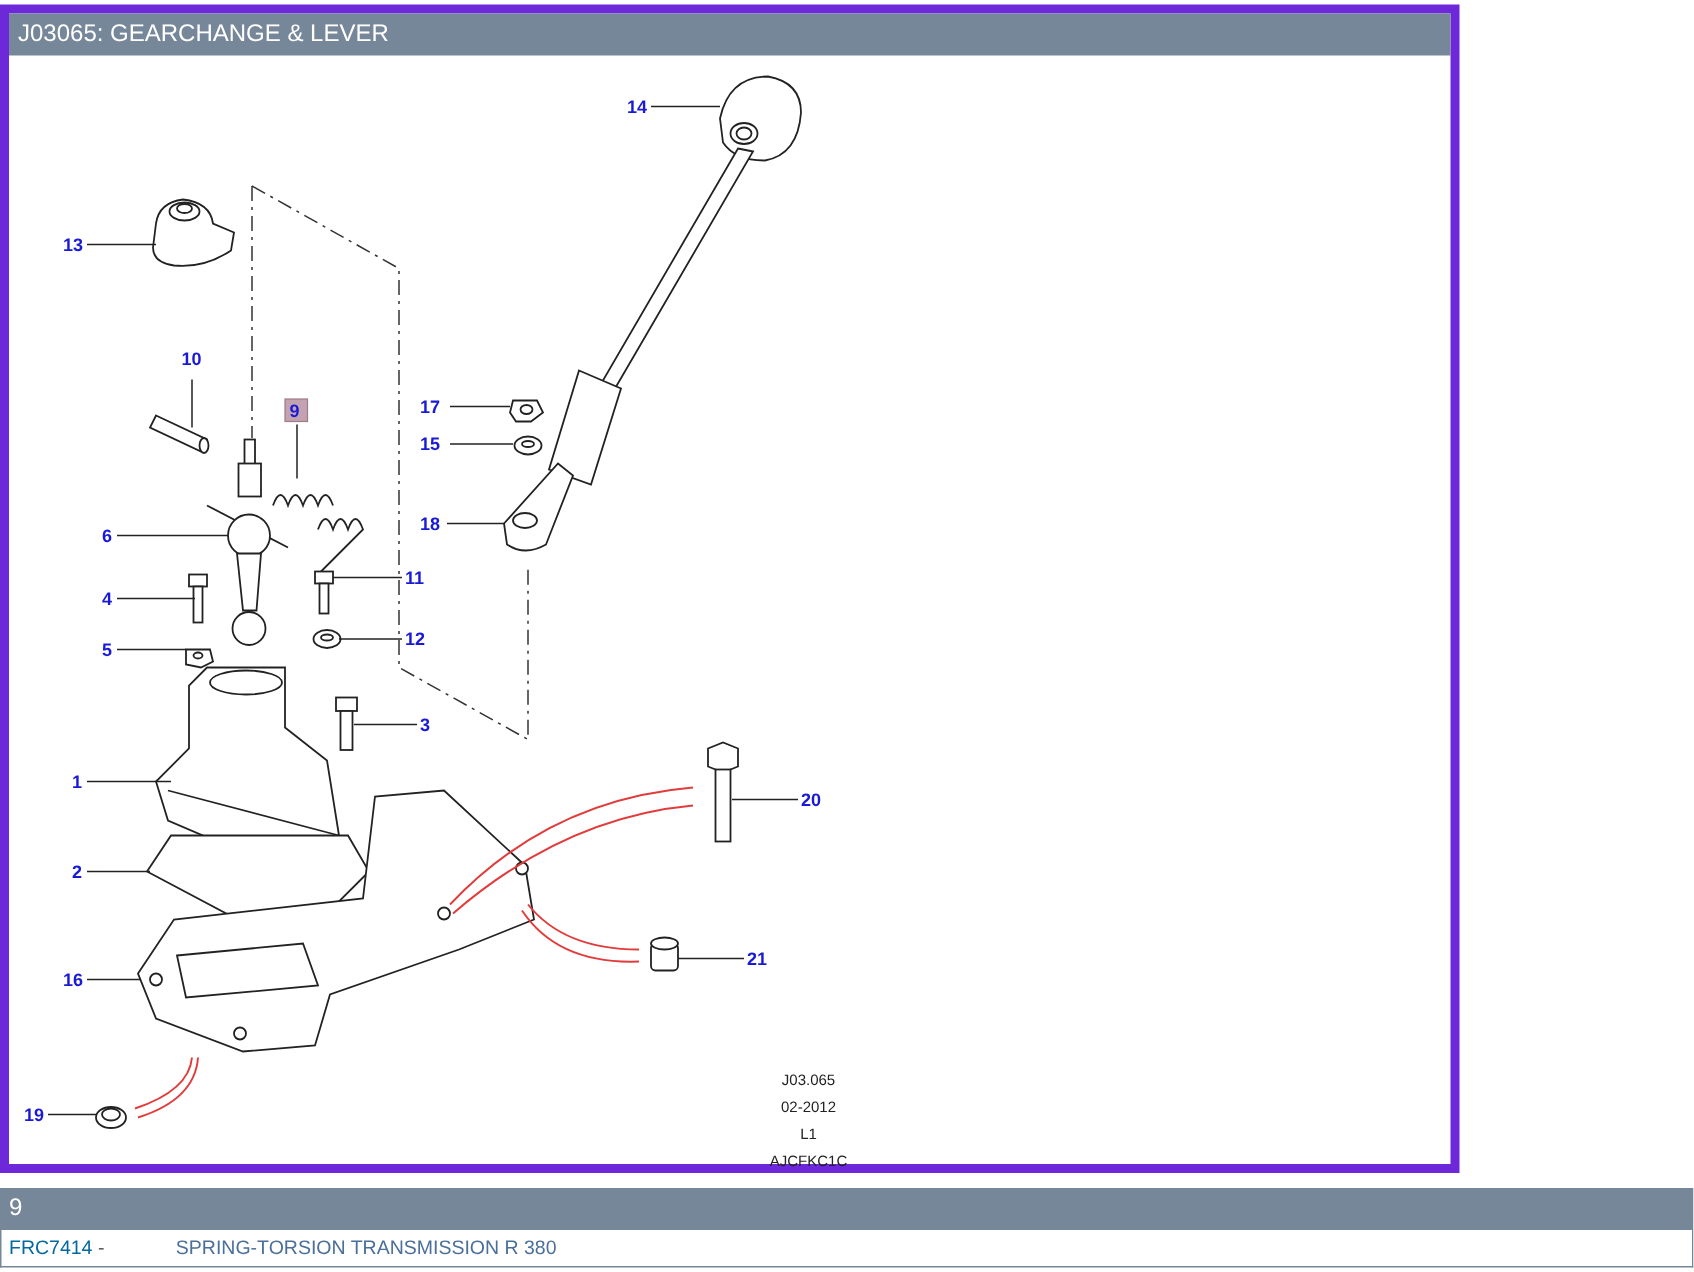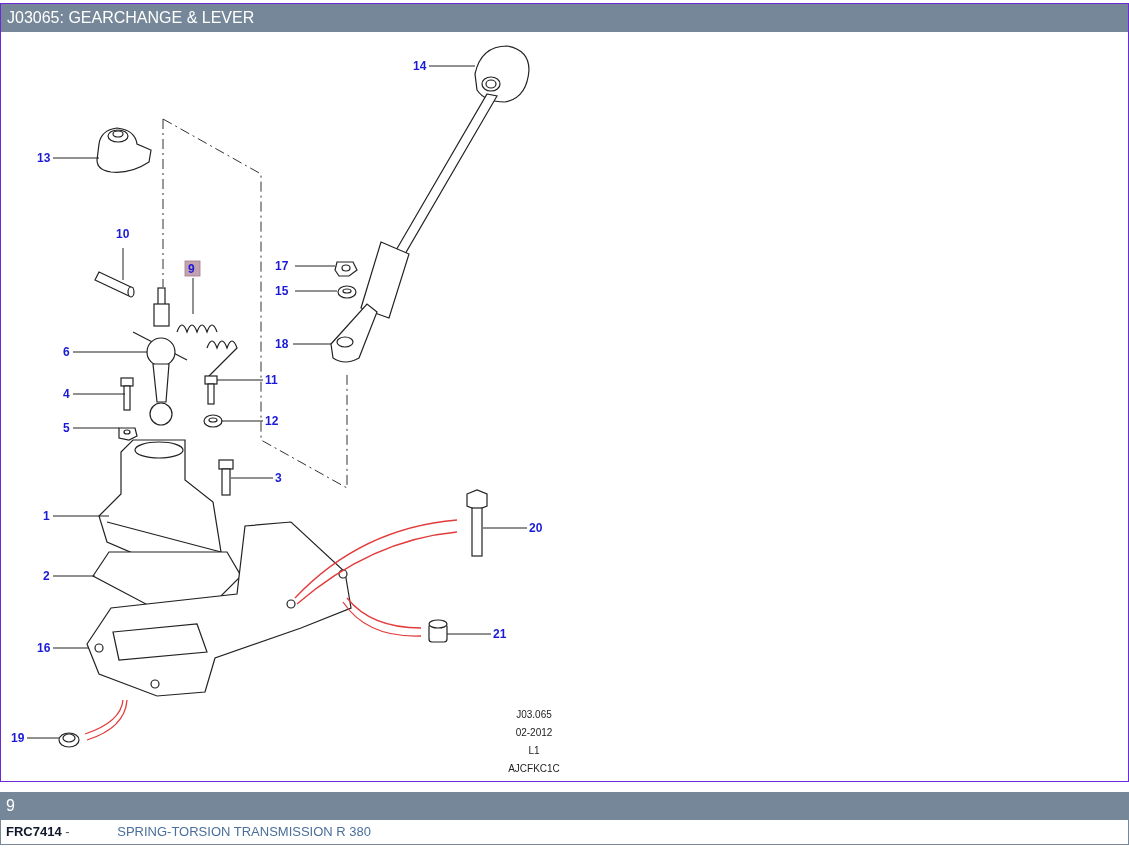--- a/index.html
+++ b/index.html
@@ -1,29 +1,29 @@
 <!DOCTYPE html>
 <html><head>
 <meta charset="utf-8">
 <style>
   html, body { margin:0; padding:0; background:#ffffff; }
   body { width:1129px; height:848px; position:relative; overflow:hidden; font-family:"Liberation Sans", sans-serif; }
-  .panel { position:absolute; left:0; top:3px; width:1129px; height:779px; box-sizing:border-box; border:1px solid #6d28d9; }
+  .panel { position:absolute; left:0; top:3px; width:973px; height:779px; box-sizing:border-box; border:6px solid #6d28d9; }
   .panel-header { height:28px; background:#76879a; color:#ffffff; font-size:16px; line-height:28px; padding-left:6px; }
   .diagram { position:absolute; left:0; top:28px; width:1127px; height:749px; }
   .lbl { font-family:"Liberation Sans", sans-serif; font-size:12px; font-weight:bold; fill:#1a1ad6; }
   .ref { font-family:"Liberation Sans", sans-serif; font-size:10px; fill:#222; }
   .part { fill:#fff; stroke:#222; stroke-width:1.2; }
   .lead { stroke:#222; stroke-width:1; fill:none; }
   .dash { stroke:#333; stroke-width:1; fill:none; stroke-dasharray:10 4 2 4; }
   .red { stroke:#e23b3b; stroke-width:1.3; fill:none; }
   .sel-box { fill:#c4a3b0; stroke:#a07a8a; stroke-width:0.8; }
   .detail-header { position:absolute; left:0; top:792px; width:1129px; height:28px; background:#76879a; color:#fff; font-size:16px; line-height:28px; padding-left:6px; box-sizing:border-box; }
   .detail-row { position:absolute; left:0; top:820px; width:1129px; height:25px; box-sizing:border-box; border:1px solid #76879a; border-top:none; font-size:13px; line-height:24px; padding-left:5px; }
-  .pn { font-weight:bold; color:#0f172a; }
+  .pn { font-weight:normal; color:#0369a1; }
   .sep { color:#555; }
   .desc { color:#4a6f9a;margin-left:44px; }
 </style>
 </head>
 <body>
 
 <div class="panel">
   <div class="panel-header">J03065: GEARCHANGE &amp; LEVER</div>
   <svg class="diagram" viewBox="0 0 1127 749" xmlns="http://www.w3.org/2000/svg">
 

